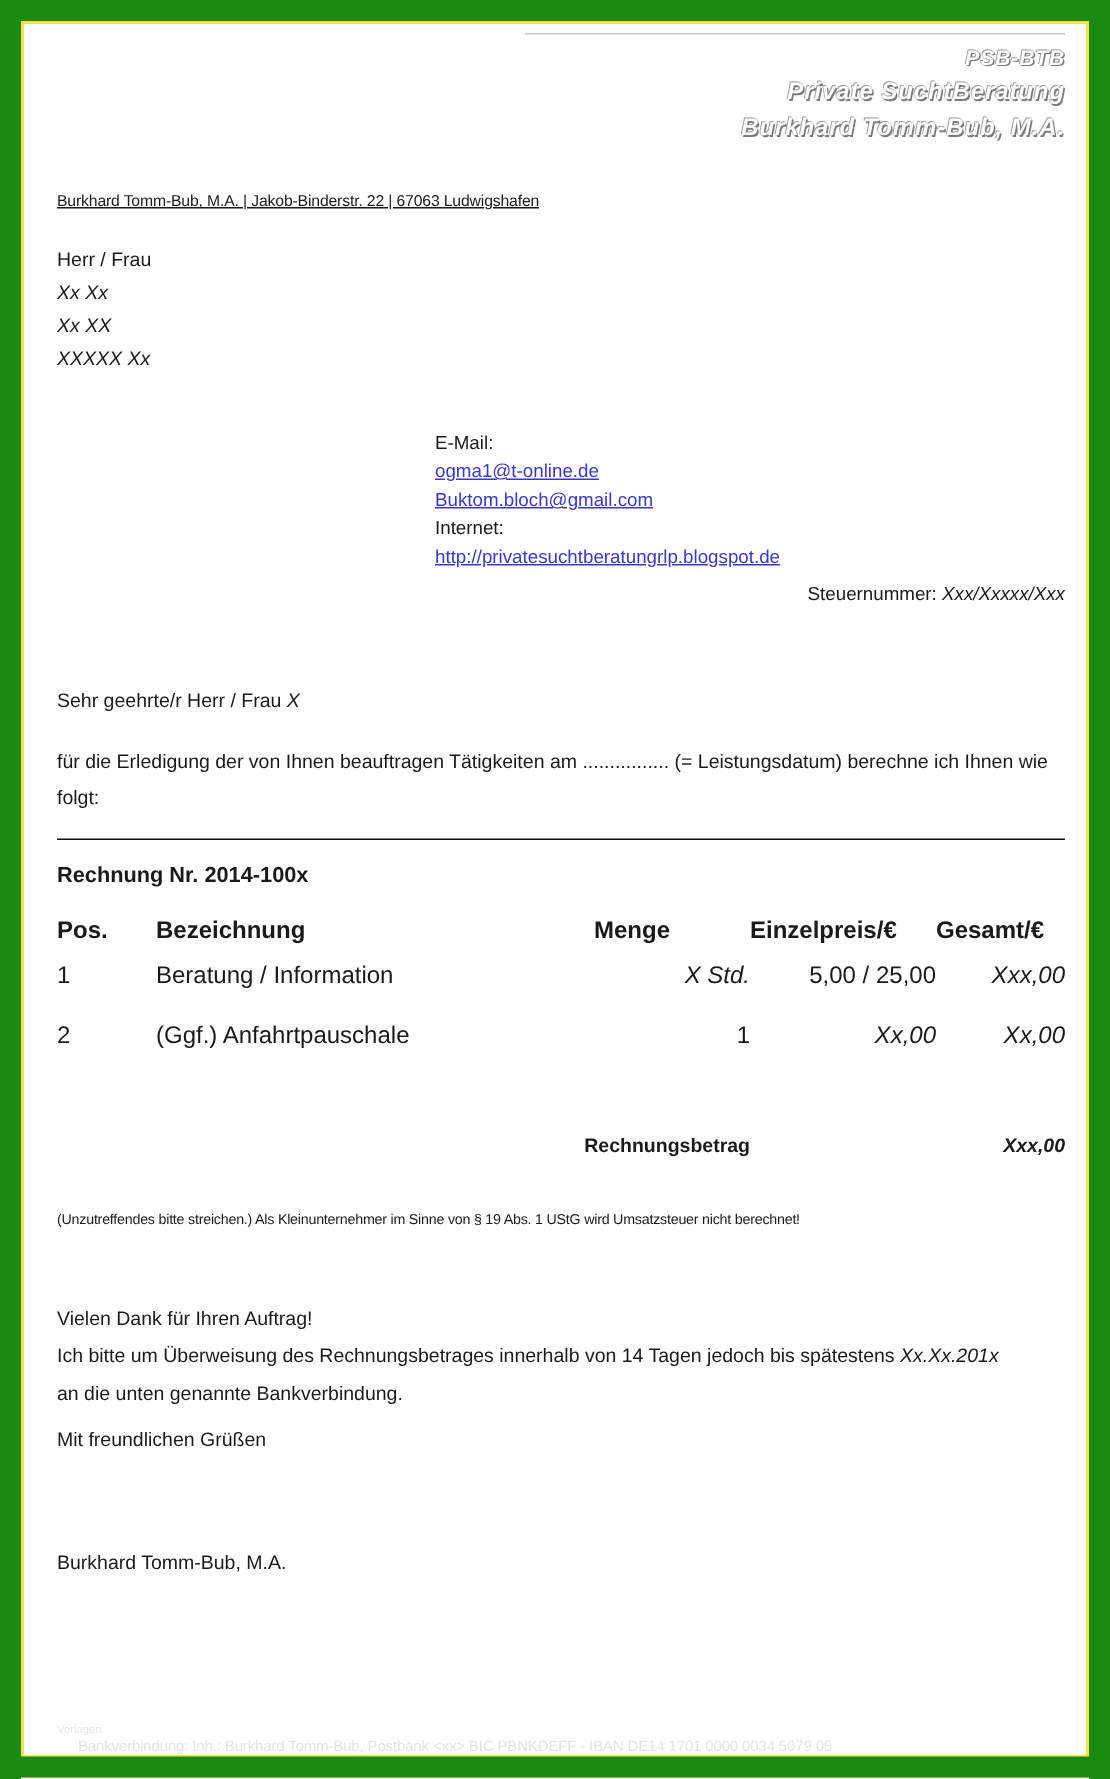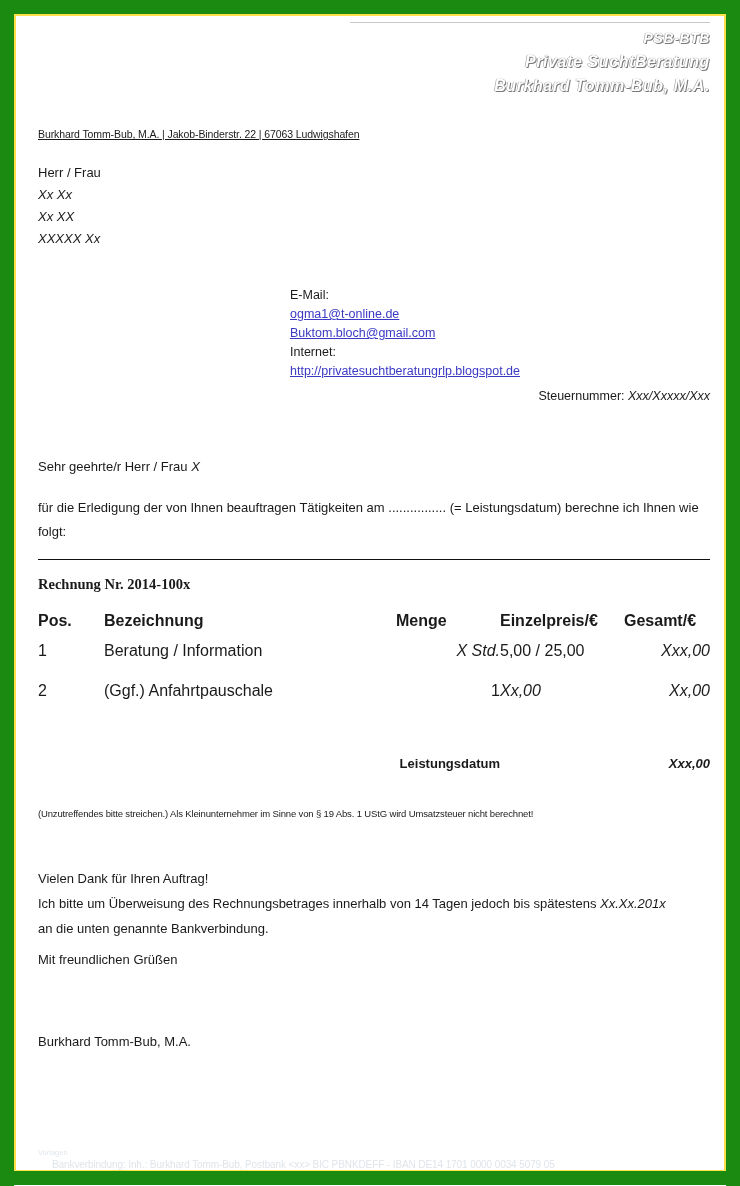--- a/index.html
+++ b/index.html
@@ -160,21 +160,20 @@
     top: 543px;
     width: 672px;
     border-top: 1.6px solid #111;
   }
   .inv-title {
     position: absolute;
     left: 0;
     top: 560px;
     font-size: 14.5px;
     font-weight: bold;
-    font-family: Liberation Serif, serif;
   }
   .tbl {
     position: absolute;
     left: 0;
     top: 596px;
     width: 672px;
     border-collapse: collapse;
     font-size: 16px;
   }
   .tbl th {
@@ -185,21 +184,21 @@
     vertical-align: top;
   }
   .tbl td {
     height: 40px;
     vertical-align: top;
     padding: 0;
   }
   .c-pos    { width: 66px; text-align: left; }
   .c-desc   { width: 292px; text-align: left; }
   .c-menge  { width: 104px; text-align: right; margin-top: 36px; }
-  .c-einzel { width: 124px; text-align: left; }
+  .c-einzel { width: 124px; text-align: right; }
   .c-gesamt { width: 86px; text-align: right; }
   .ital { font-style: italic; }
 
   .total {
     position: absolute;
     left: 0;
     top: 740px;
     width: 672px;
     font-size: 13px;
     font-weight: bold;
@@ -349,21 +348,21 @@
             <td class="c-pos">2</td>
             <td class="c-desc">(Ggf.) Anfahrtpauschale</td>
             <td class="c-menge">1</td>
             <td class="c-einzel ital">Xx,00</td>
             <td class="c-gesamt ital">Xx,00</td>
           </tr>
         </tbody>
       </table>
 
       <div class="total">
-        <span class="lbl">Leistungsdatum</span>
+        <span class="lbl">Rechnungsbetrag</span>
         <span class="amt">Xxx,00</span>
       </div>
 
       <div class="legal">(Unzutreffendes bitte streichen.) Als Kleinunternehmer im Sinne von § 19 Abs. 1 UStG wird Umsatzsteuer nicht berechnet!</div>
 
       <div class="closing">
         <div>Vielen Dank für Ihren Auftrag!</div>
         <div><span>Ich bitte um Überweisung des Rechnungsbetrages innerhalb von 14 Tagen jedoch bis spätestens </span><span class="ital">Xx.Xx.201x</span></div>
         <div>an die unten genannte Bankverbindung.</div>
       </div>

